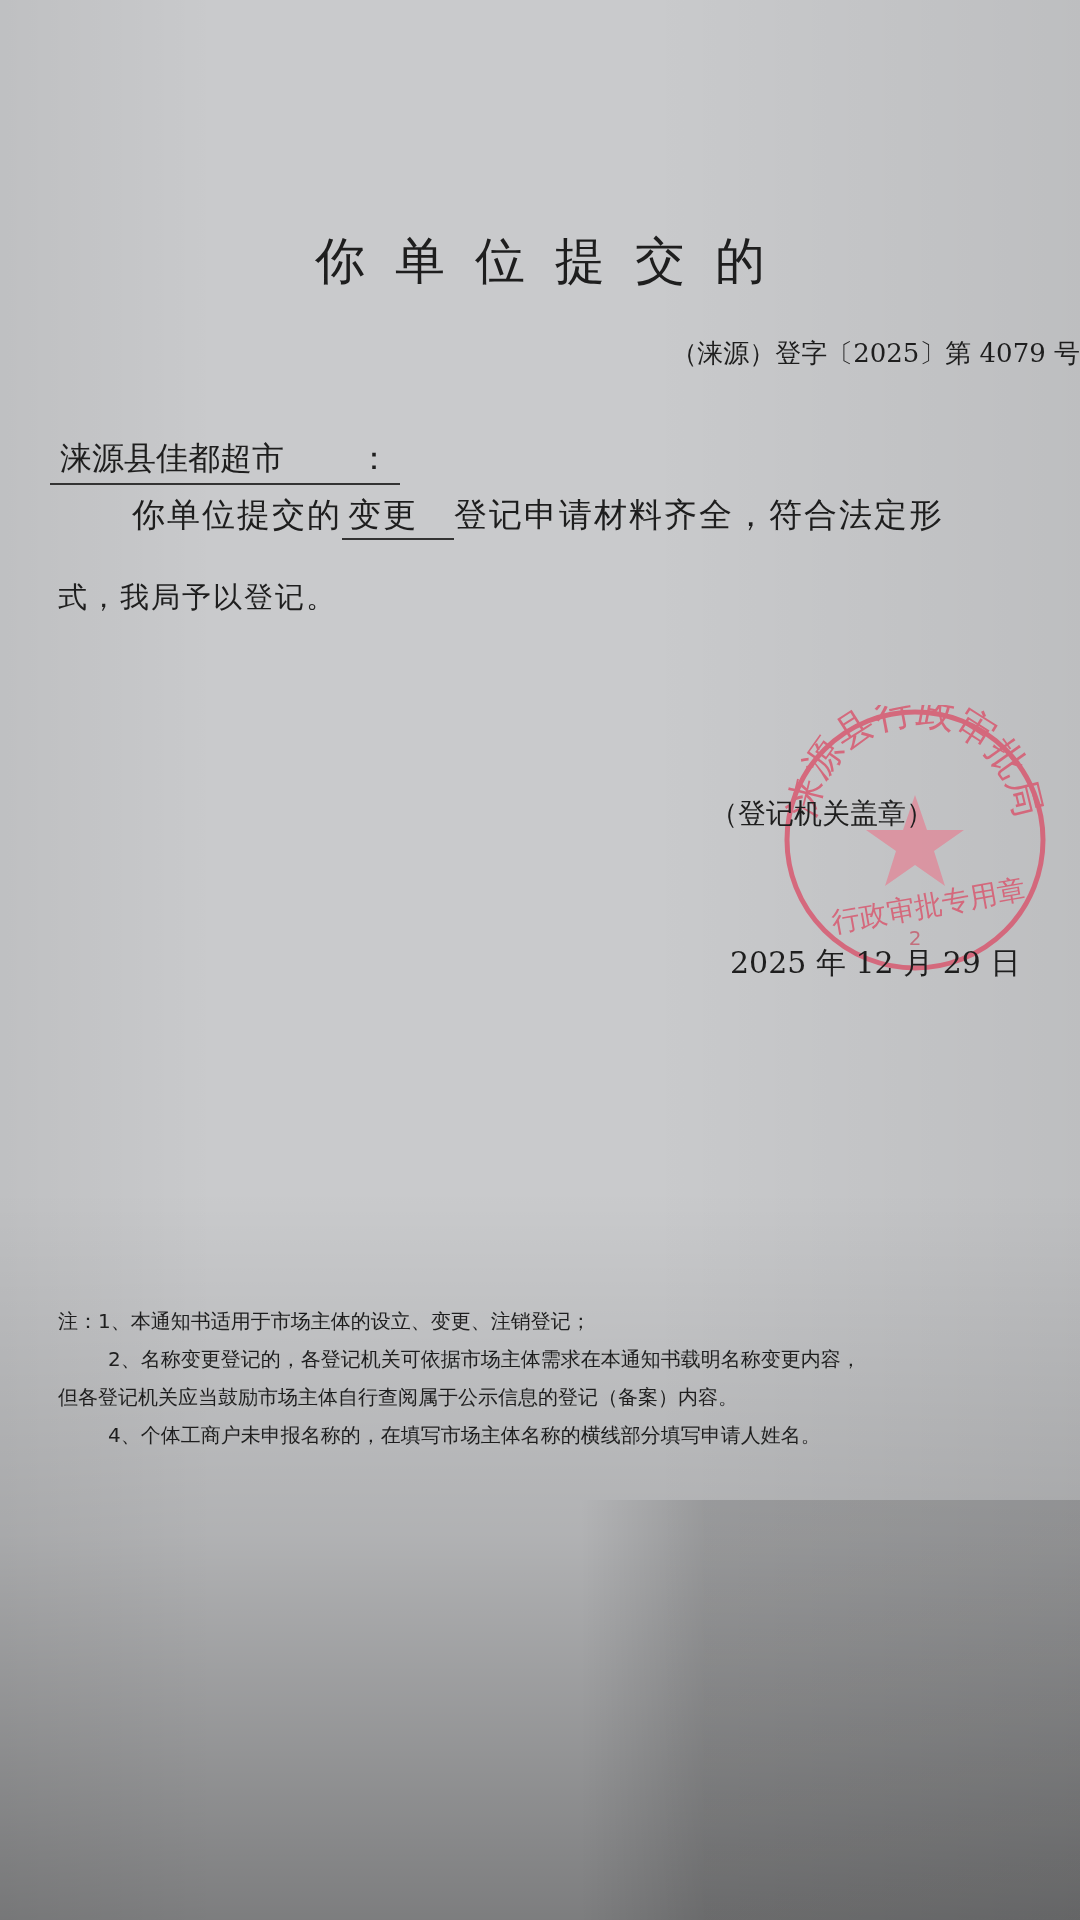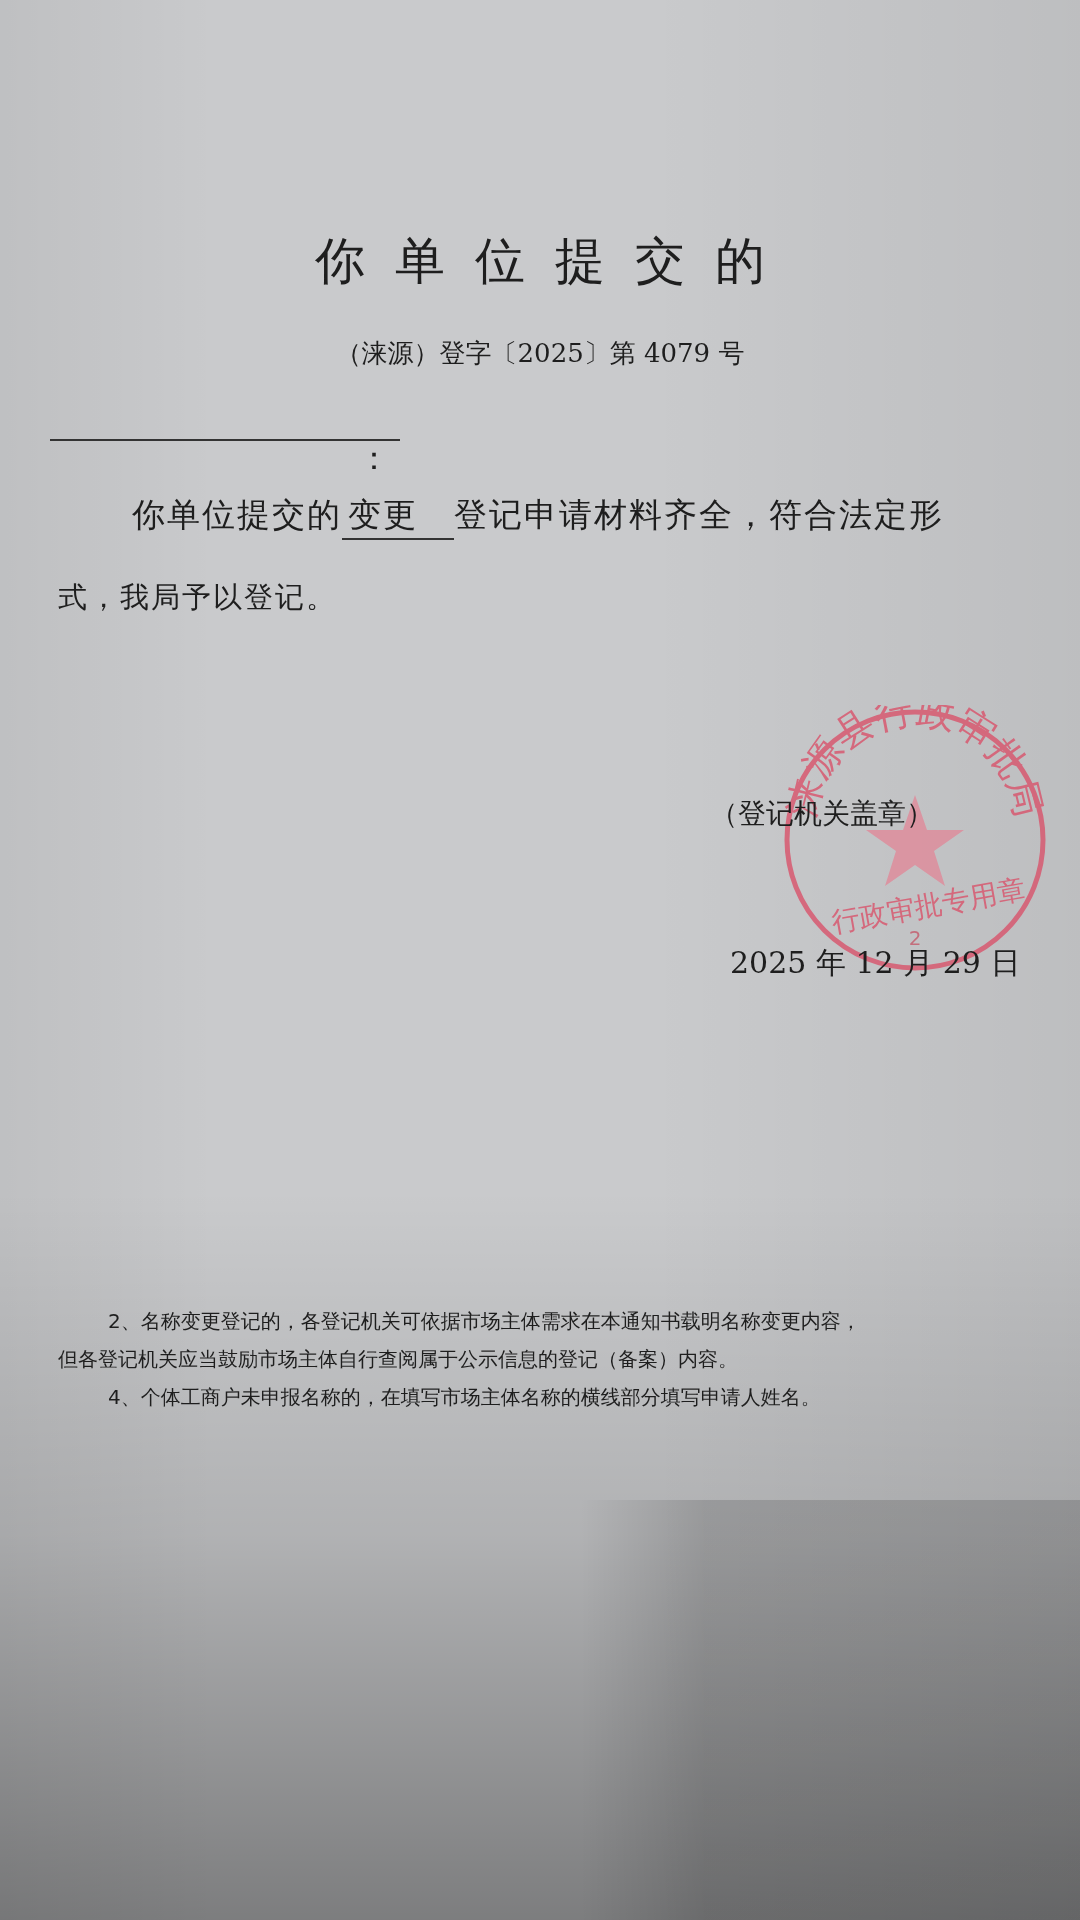--- a/index.html
+++ b/index.html
@@ -16,21 +16,21 @@
     position: absolute; left: 580px; top: 1500px; width: 500px; height: 420px;
     background: linear-gradient(to right, rgba(0,0,0,0) 0%, rgba(0,0,0,0.14) 25%, rgba(0,0,0,0.14) 100%);
     pointer-events: none;
   }
   .title {
     position: absolute; top: 228px; left: 0; width: 1080px; text-align: center;
     font-size: 50px; letter-spacing: 30px; font-family: "DejaVu Sans", sans-serif; font-weight: normal;
     padding-left: 30px; box-sizing: border-box;
   }
   .docno {
-    position: absolute; top: 336px; left: 0; width: 1080px; text-align: center;
+    position: absolute; top: 336px; left: 0; width: 1080px; text-align: right;
     font-size: 26px;
   }
   .addressee {
     position: absolute; top: 437px; left: 50px; font-size: 32px;
     border-bottom: 2px solid #333; padding: 0 10px 2px 10px; width: 330px;
   }
   .addressee .colon { position: absolute; right: 10px; }
   .body-line1 {
     position: absolute; top: 493px; left: 132px; font-size: 33px; letter-spacing: 2px;
   }
@@ -58,20 +58,21 @@
 </style>
 </head>
 <body>
 
 <div class="shade-right"></div>
 
 <div class="title">你单位提交的</div>
 <div class="docno">（涞源）登字〔2025〕第 4079 号</div>
 
 <div class="addressee">
+  <span>涞源县佳都超市</span>
   <span class="colon">：</span>
 </div>
 
 <div class="body-line1">
   <span>你单位提交的</span><span class="fill">变更</span><span>登记申请材料齐全，符合法定形</span>
 </div>
 <div class="body-line2">式，我局予以登记。</div>
 
 <svg class="seal" viewBox="0 0 270 270">
   <defs>
@@ -85,16 +86,17 @@
     <polygon points="135,90 147,125 184,125 154,146 165,181 135,160 105,181 116,146 86,125 123,125" fill="#e08a9a"></polygon>
     <text x="150" y="210" font-size="28" fill="#d9536b" text-anchor="middle" font-family="DejaVu Sans, sans-serif" transform="rotate(-10 150 210)">行政审批专用章</text>
     <text x="135" y="240" font-size="20" fill="#c45a6a" text-anchor="middle" font-family="DejaVu Sans, sans-serif">2</text>
   </g>
 </svg>
 
 <div class="seal-label">（登记机关盖章）</div>
 <div class="date">2025 年 12 月 29 日</div>
 
 <div class="notes">
+  <div class="row">注：1、本通知书适用于市场主体的设立、变更、注销登记；</div>
   <div class="row ind">2、名称变更登记的，各登记机关可依据市场主体需求在本通知书载明名称变更内容，</div>
   <div class="row">但各登记机关应当鼓励市场主体自行查阅属于公示信息的登记（备案）内容。</div>
   <div class="row ind">4、个体工商户未申报名称的，在填写市场主体名称的横线部分填写申请人姓名。</div>
 </div>
 
 </body></html>

